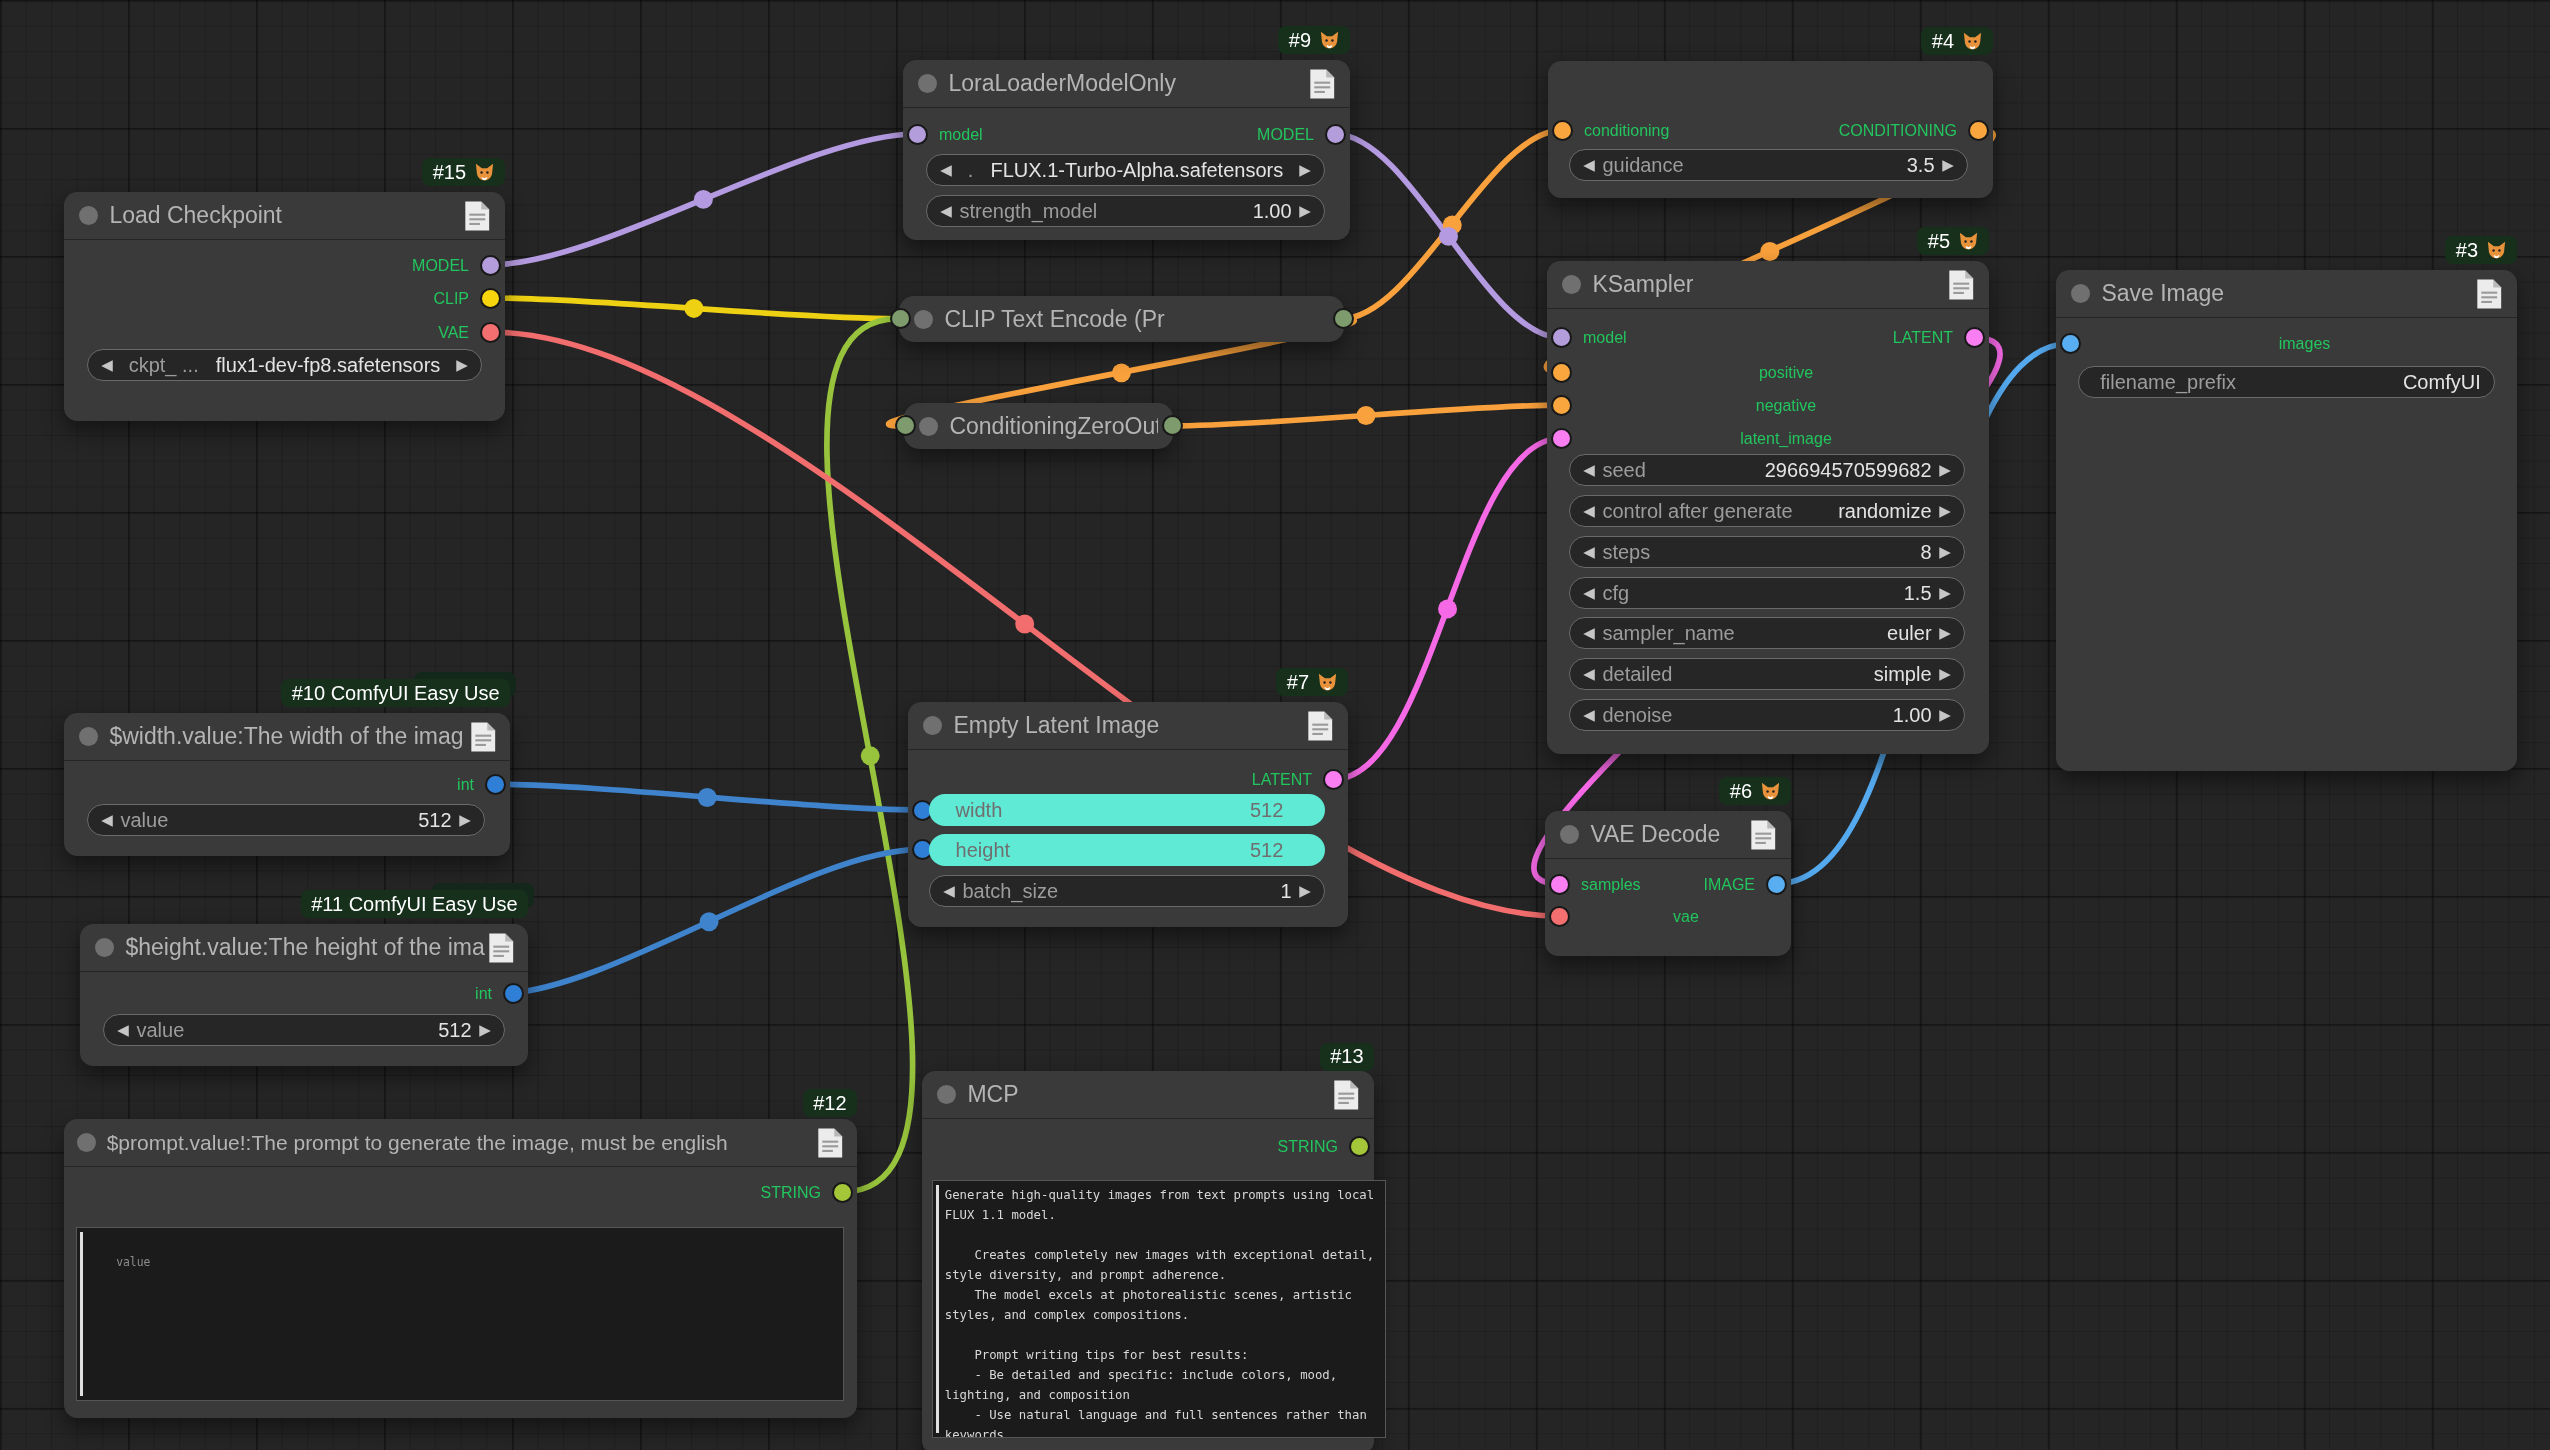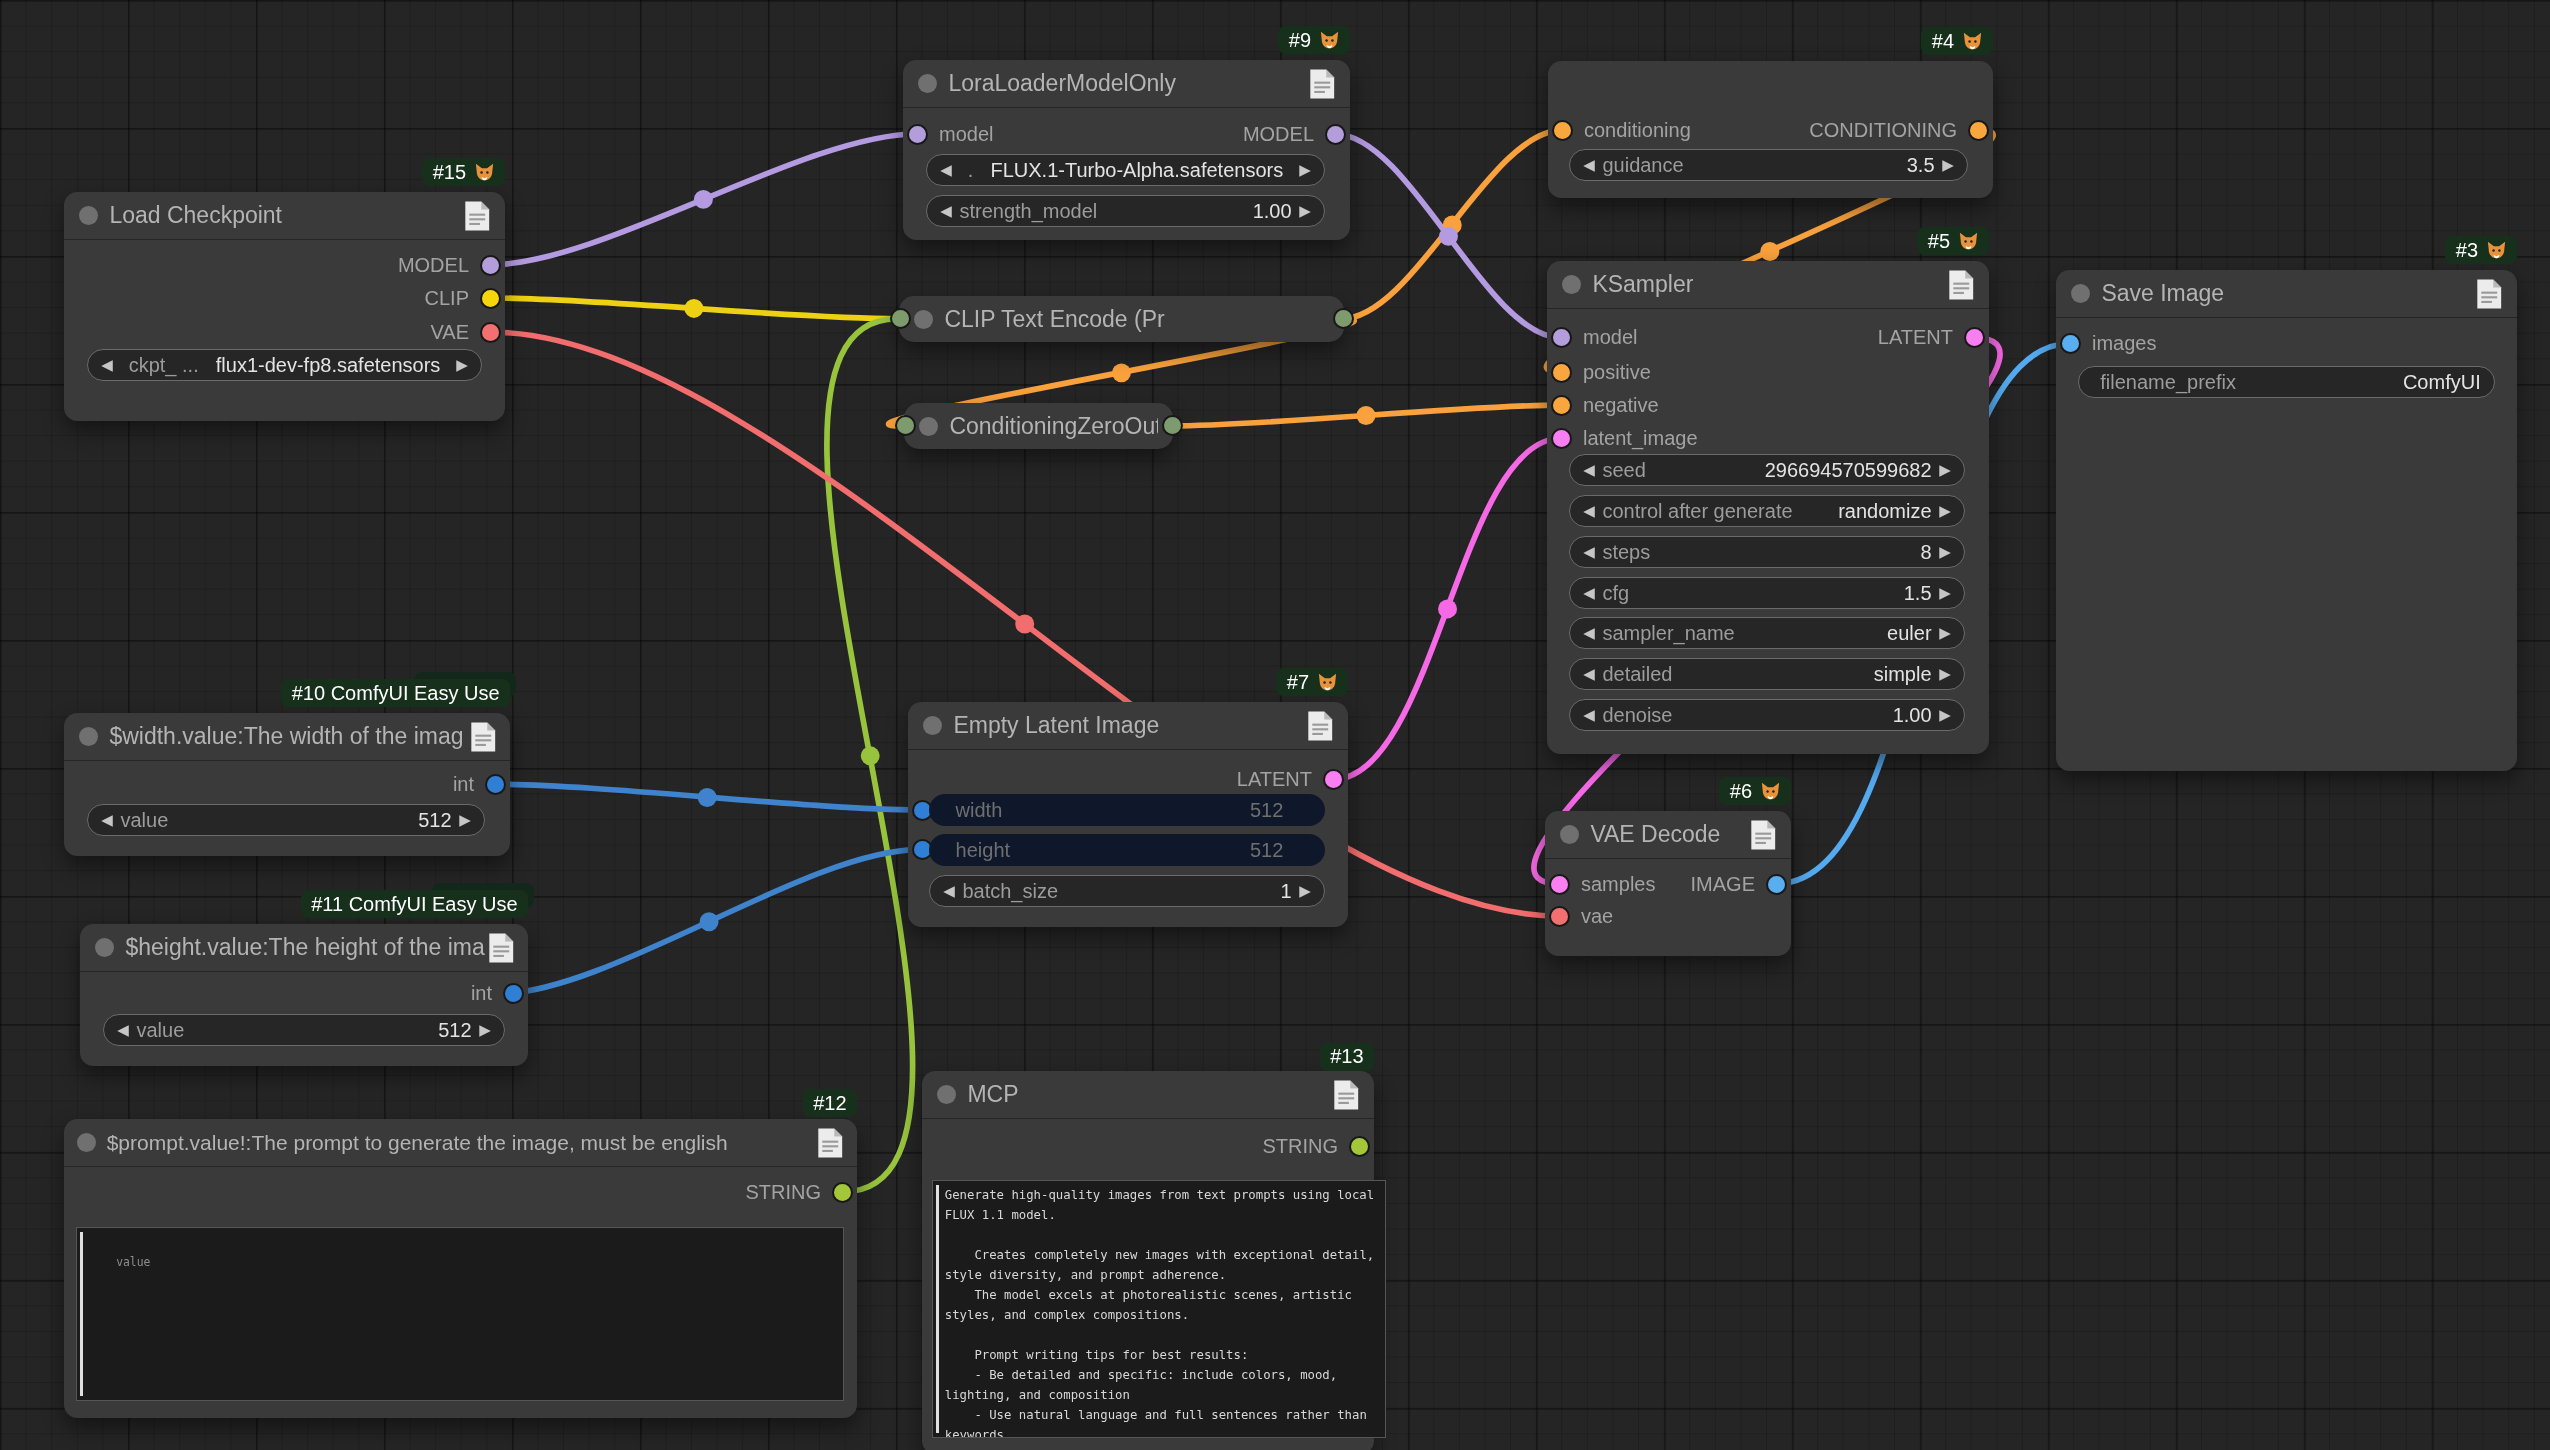--- a/index.html
+++ b/index.html
@@ -18,41 +18,41 @@
     box-shadow:0 9.5px 21px rgba(0,0,0,.45);}
   .titlebar{display:flex;align-items:center;height:47px;padding:0 15px;gap:11.4px;
     border-bottom:0.9px solid rgba(0,0,0,.35);position:relative;}
   .collapsed .titlebar{border-bottom:none;height:46px;}
   .tdot{width:19px;height:19px;border-radius:50%;background:#707070;flex:none;}
   .title{color:#b4b4b4;font-size:23px;white-space:nowrap;overflow:hidden;}
   .title-sm{font-size:21px;}
   .doc{width:26.5px;height:32px;margin-left:auto;flex:none;}
   .doc-abs{position:absolute;right:13.3px;top:7.6px;margin:0;}
   .srow{position:absolute;left:0;right:0;height:23px;display:flex;align-items:center;
-    font-size:20px;color:#a3a3a3;}
+    font-size:16px;color:#22c55e;justify-content:center;}
   .inlabel{margin-left:36px;white-space:nowrap;}
   .outlabel{margin-left:auto;margin-right:36px;white-space:nowrap;}
   .dot{position:absolute;width:21px;height:21px;border-radius:50%;
     border:2.8px solid #181818;box-sizing:border-box;top:0.9px;}
   .dot.in{left:3.8px;} .dot.out{right:3.8px;}
   .c-model{background:#b39ddb;} .c-clip{background:#f7d50d;} .c-vae{background:#f47070;}
   .c-cond{background:#f9a63f;} .c-latent{background:#f97ef1;} .c-image{background:#58aef0;}
   .c-int{background:#2f7fd6;} .c-string{background:#a4c639;}
   .cdot{position:absolute;width:21px;height:21px;border-radius:50%;background:#7d9b6d;
     border:2.8px solid #181818;box-sizing:border-box;top:12.3px;}
   .cdot.in{left:-9.5px;} .cdot.out{right:-9.5px;}
   .widget{position:absolute;height:32px;background:#262626;border:0.9px solid #6a6a6a;
     border-radius:16px;display:flex;align-items:center;padding:0 13.3px;font-size:20px;
     gap:7.6px;box-sizing:border-box;}
   .warr{color:#c6c6c6;font-size:15px;flex:none;}
   .wlabel{color:#9c9c9c;white-space:nowrap;}
   .wvalue{color:#e3e3e3;margin-left:auto;white-space:nowrap;}
   .widget.center .wlabel{margin-left:auto;}
   .widget.center .wvalue{margin-left:9.5px;margin-right:auto;}
-  .widget.dim{background:#0f172a;border:none;}
+  .widget.dim{background:#5eead4;border:none;}
   .widget.dim .wlabel{color:#6f6f6f;margin-left:13.3px;}
   .widget.dim .wvalue{color:#6f6f6f;margin-right:28.4px;}
   .badge{position:absolute;top:-34px;right:0;height:28.4px;background:#16301c;border-radius:7.6px;
     color:#fff;font-size:20px;display:flex;align-items:center;gap:7.6px;padding:0 10.4px;
     z-index:3;white-space:nowrap;}
   .badge .fox{width:21px;height:19px;flex:none;}
   .badge-back{position:absolute;top:-41px;right:-5.7px;width:102px;height:25px;
     background:#13271a;border-radius:7.6px;z-index:2;}
   .nodetext{position:absolute;background:#1b1b1b;border:0.9px solid #565656;box-sizing:border-box;
     font-family:"DejaVu Sans Mono",monospace;color:#d8d8d8;white-space:pre-wrap;overflow:hidden;

